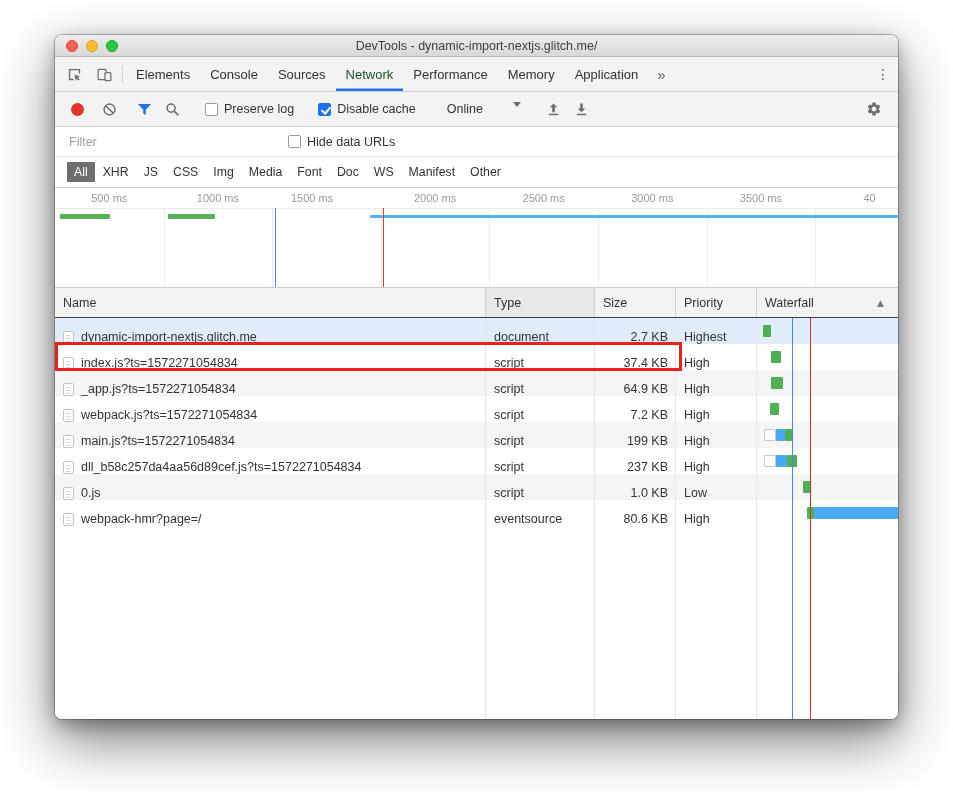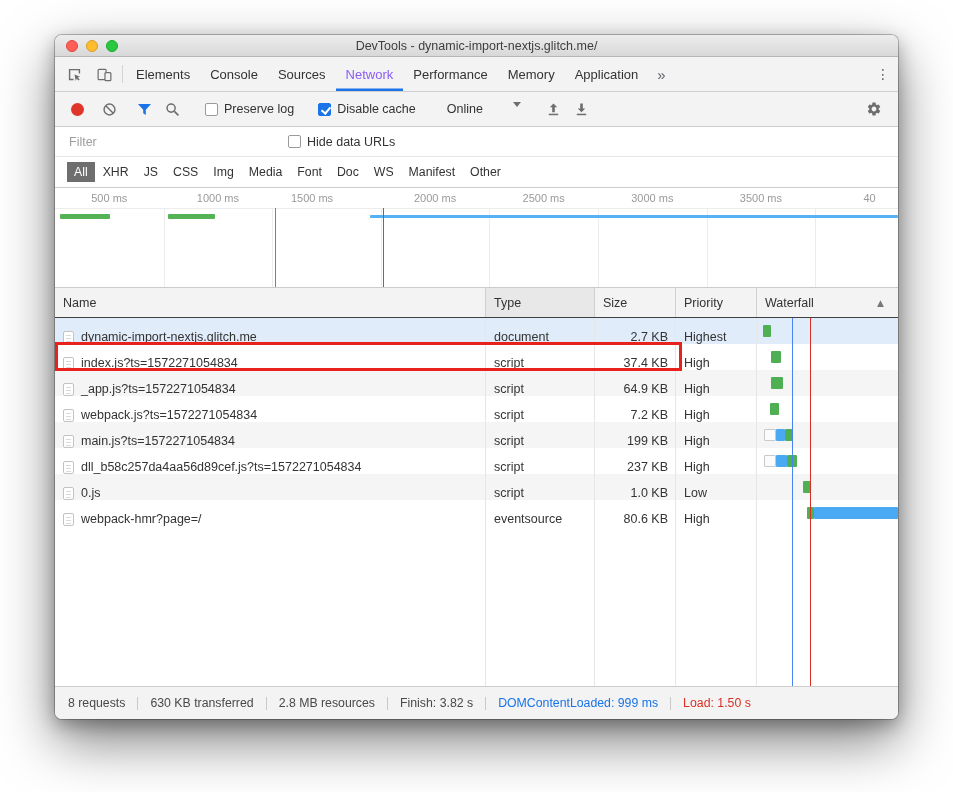--- a/index.html
+++ b/index.html
@@ -30,21 +30,21 @@
   .title-text { font-size:12.5px; color:#3e3e3e; }
   
   .tabbar {
     height:35px; flex:none; background:#f3f3f3; border-bottom:1px solid #d0d0d0;
     display:flex; align-items:stretch; padding-left:4px;
   }
   .toolbtn { width:30px; display:flex; align-items:center; justify-content:center; flex:none; }
   .vsep { width:1px; background:#d4d4d4; margin:8px 3px; flex:none; }
   .tab-strip { display:flex; align-items:stretch; }
   .tab { padding:0 10px; display:flex; align-items:center; font-size:13px; color:#333; cursor:default; }
-  .tab.active { color:#8b5cf6; box-shadow:inset 0 -2.5px 0 #1a73e8; }
+  .tab.active { color:#14532d; box-shadow:inset 0 -2.5px 0 #1a73e8; }
   .more-tabs { display:flex; align-items:center; padding:0 9px; font-size:15px; color:#5f6368; }
   .menu-dots { margin-left:auto; width:30px; display:flex; align-items:center; justify-content:center; font-size:14px; color:#5f6368; font-family:"DejaVu Sans",sans-serif; }
   
   .toolbar {
     height:35px; flex:none; background:#f3f3f3; border-bottom:1px solid #ccc;
     display:flex; align-items:center; padding:0 10px;
   }
   .record-dot { width:13px; height:13px; border-radius:50%; background:#e0352b; margin:0 11px 0 6px; flex:none; }
   .icon-btn { width:28px; height:26px; display:flex; align-items:center; justify-content:center; flex:none; }
   .check-group { display:flex; align-items:center; gap:6px; margin:0 12px; font-size:12.5px; color:#333; }
@@ -389,27 +389,14 @@
     <div class="cell w-size c-size">80.6 KB</div>
     <div class="cell w-priority">High</div>
     <div class="cell w-waterfall c-waterfall">
             <div class="wf-seg wf-green" style="left: 50px; width: 7px;"></div>
             <div class="wf-seg wf-blue" style="left: 57px; width: 84px;"></div>
           </div>
   </div>
       </div>
   </div>
 
-  <div class="statusbar">
-    <span>8 requests</span>
-    <span class="sb-sep"></span>
-    <span>630 KB transferred</span>
-    <span class="sb-sep"></span>
-    <span>2.8 MB resources</span>
-    <span class="sb-sep"></span>
-    <span>Finish: 3.82 s</span>
-    <span class="sb-sep"></span>
-    <span class="sb-dcl">DOMContentLoaded: 999 ms</span>
-    <span class="sb-sep"></span>
-    <span class="sb-load">Load: 1.50 s</span>
-  </div>
 
 </div>
 
 </body></html>

